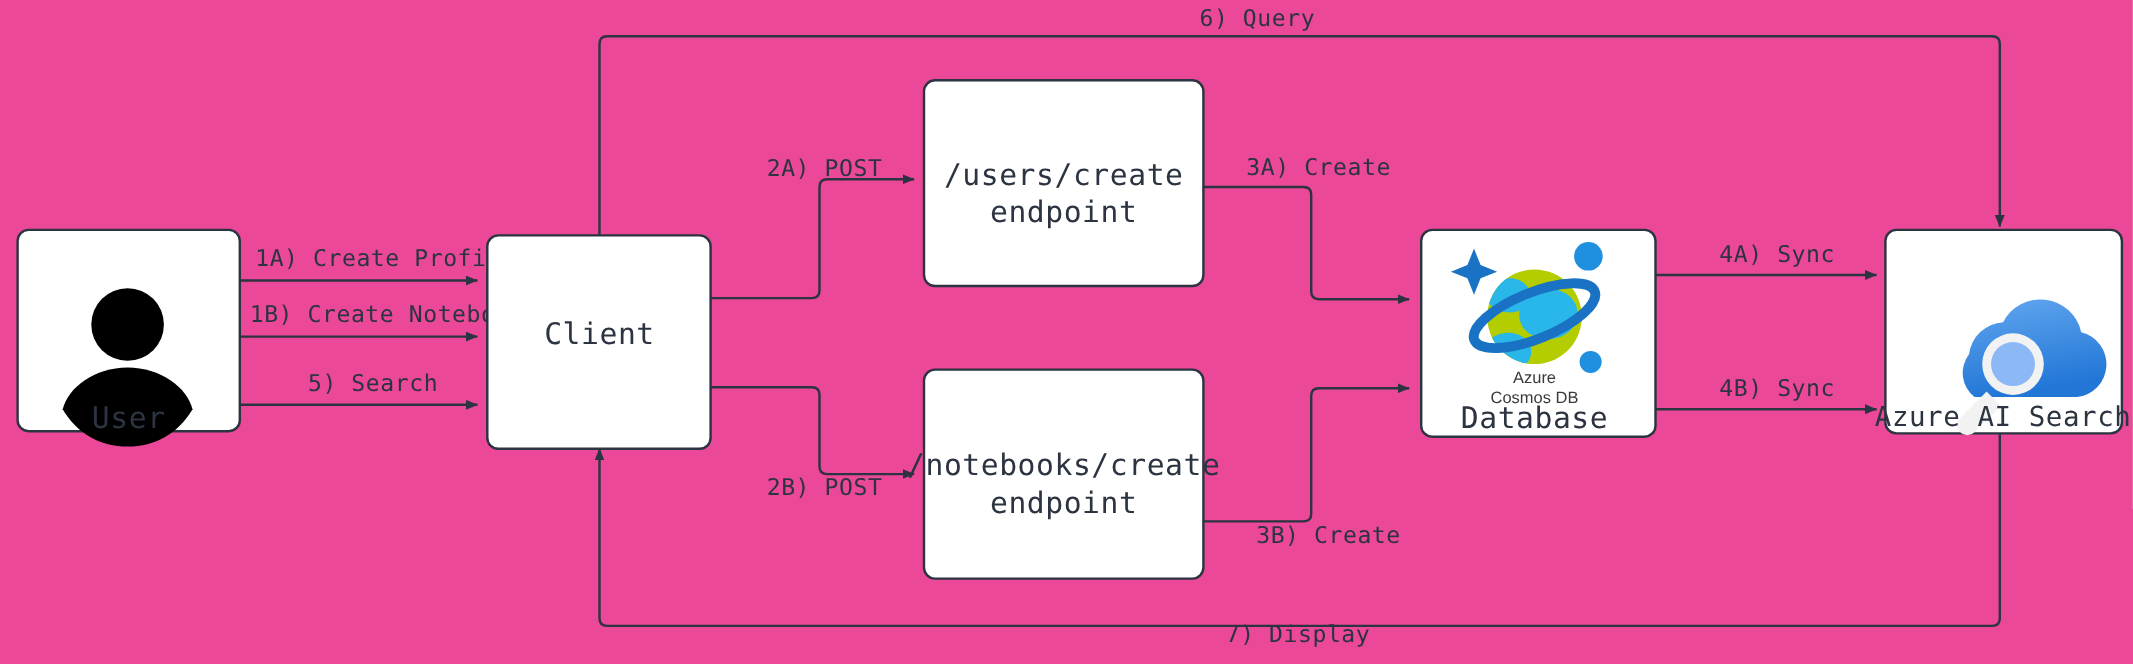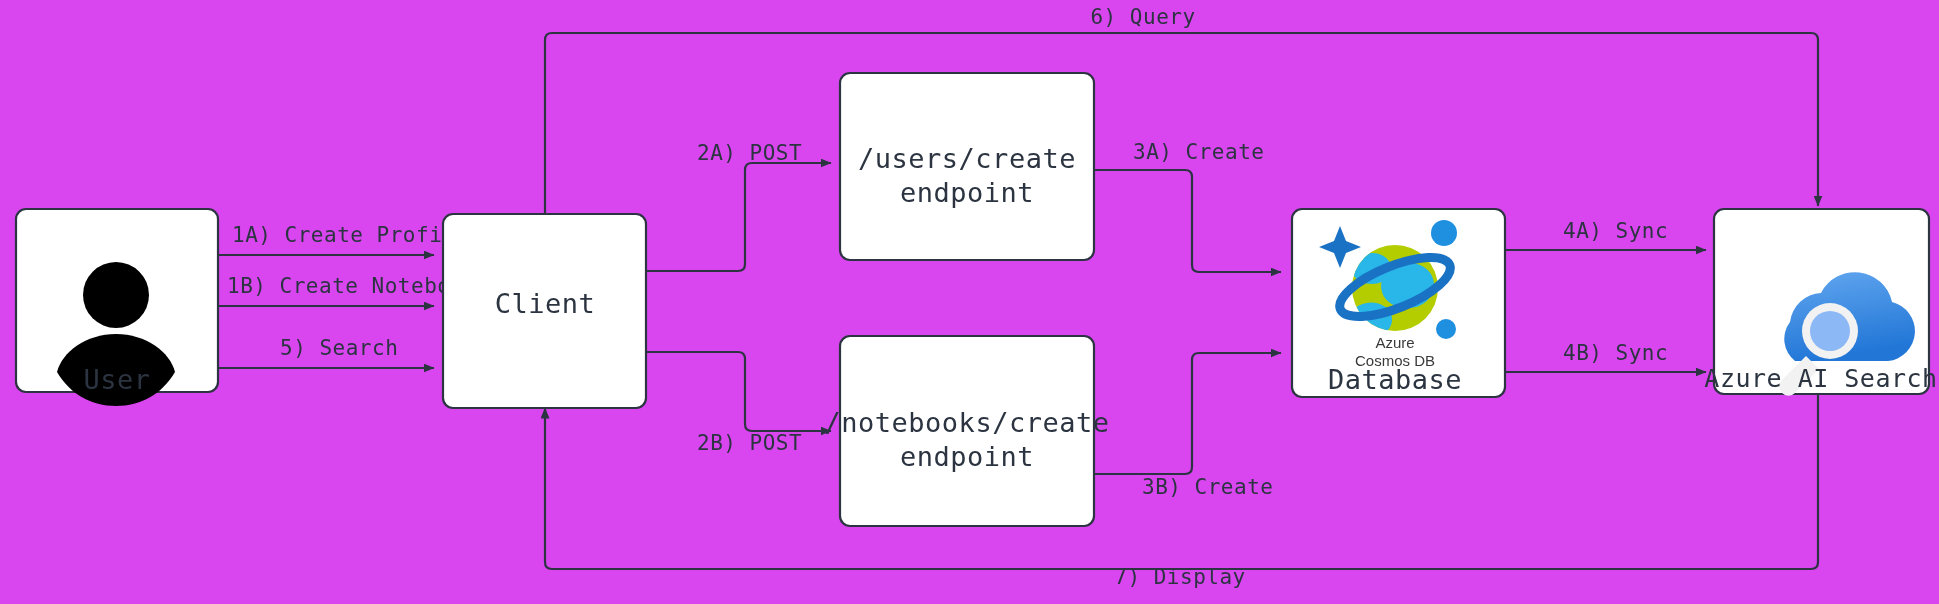--- a/index.html
+++ b/index.html
@@ -4,21 +4,21 @@
 <style>
   html, body {
     margin: 0;
     padding: 0;
     background: #ffffff;
   }
   #canvas {
     position: relative;
     width: 1939px;
     height: 604px;
-    background: #d946ef;
+    background: #ec4899;
     font-family: "DejaVu Sans Mono", "Liberation Mono", monospace;
     overflow: hidden;
   }
   svg.diagram {
     position: absolute;
     left: 0;
     top: 0;
     width: 1939px;
     height: 604px;
   }

